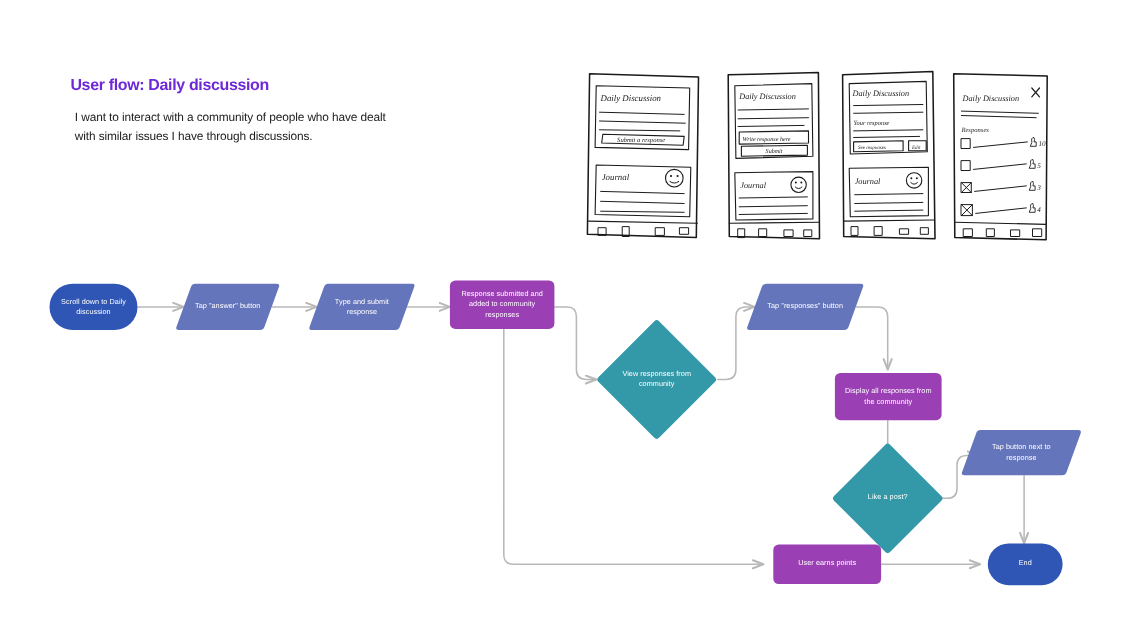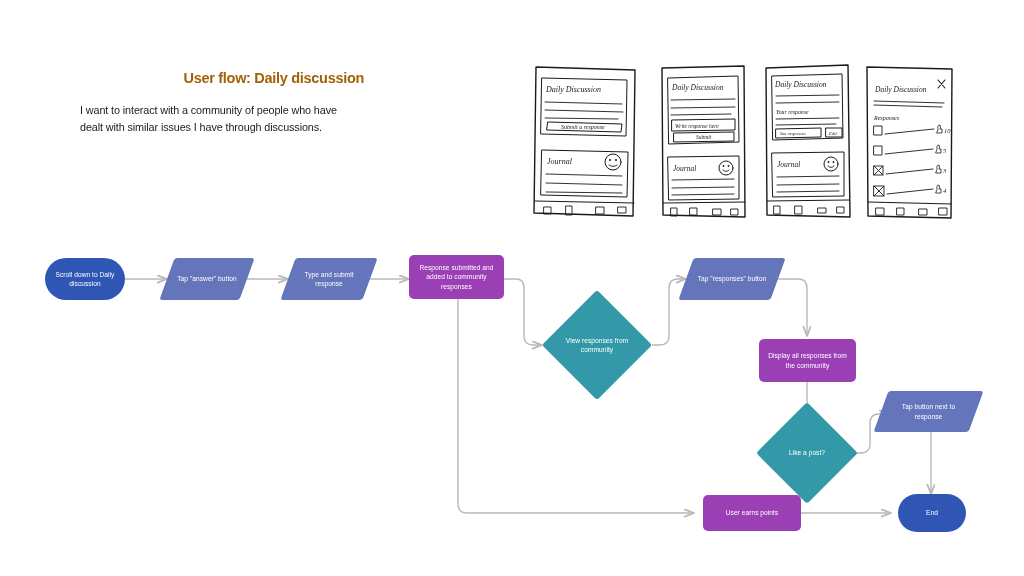--- a/index.html
+++ b/index.html
@@ -14,31 +14,30 @@
     background: #ffffff;
     overflow: hidden;
     font-family: "Liberation Sans", sans-serif;
   }
 
   
   #header { position: absolute; left: 64px; top: 70px; width: 300px; }
   #page-title {
     font-size: 14.5px;
     font-weight: bold;
-    color: #a16207;
+    color: #6d28d9;
     letter-spacing: -0.3px;
     margin: 0 0 13px 0;
     white-space: nowrap;
-    text-align: right;
   }
   #page-subtitle {
     font-size: 10.8px;
     color: #1b1b1b;
     line-height: 1.55;
-    margin: 16px;
+    margin: 4px;
     letter-spacing: -0.1px;
   }
 
   
   .phone { position: absolute; }
   .phone svg { display: block; overflow: visible; }
   .sk { fill: none; stroke: #1a1a1a; stroke-linecap: round; stroke-linejoin: round; }
   .sk-txt {
     font-family: "Liberation Serif", serif;
     fill: #1a1a1a;

